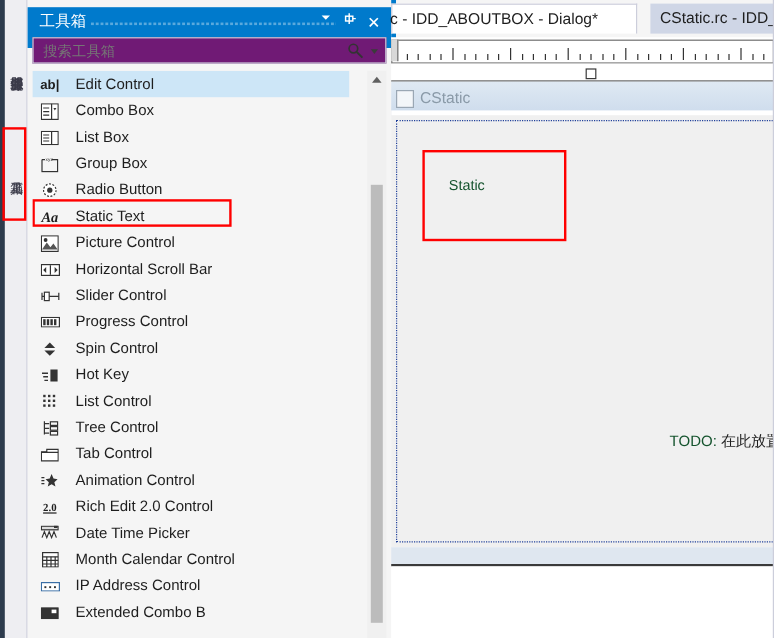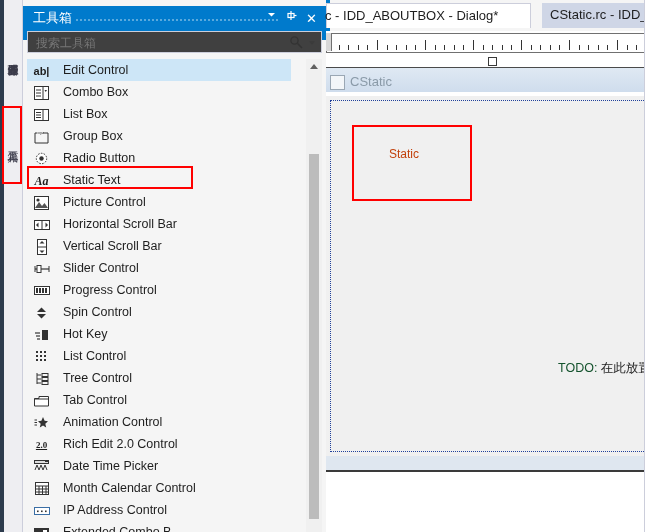--- a/index.html
+++ b/index.html
@@ -33,21 +33,21 @@
            background-image:radial-gradient(#5aa9dd 40%, transparent 41%);
            background-size:4px 4px;}
   .tb-btn{position:absolute;top:4px;width:17px;height:17px;color:#ffffff;
           text-align:center;line-height:17px;font-size:11px;cursor:default;}
   .tb-btn svg{display:block;margin:0 auto;}
   .tb-dropdown{right:46px;}
   .tb-pin{right:26px;}
   .tb-close{right:6px;font-size:13px;}
 
   .tb-search{position:absolute;left:4px;top:31px;width:295px;height:22px;
-             background:#404040;border:1px solid #cccedb;box-sizing:border-box;}
+             background:#701a75;border:1px solid #cccedb;box-sizing:border-box;}
   .tb-search-input{position:absolute;left:6px;top:3px;width:240px;border:0;outline:0;
              font-family:inherit;font-size:12px;color:#9a9a9a;background:transparent;}
   .tb-search-icon{position:absolute;right:18px;top:3px;width:14px;height:14px;}
   .tb-search-caret{position:absolute;right:6px;top:9px;width:0;height:0;
              border-left:3px solid transparent;border-right:3px solid transparent;
              border-top:4px solid #3b3b3b;}
 
   
   .tb-list{position:absolute;left:4px;top:59px;width:295px;height:473px;
            background:#f5f5f5;overflow:hidden;}
@@ -96,21 +96,21 @@
   .caption .cico{position:absolute;left:4px;top:7px;width:13px;height:13px;
         border:1px solid #9aa7b4;background:#f3f6f9;}
   .caption .ctxt{position:absolute;left:24px;top:6px;font-size:13px;color:#8a9aa8;}
 
   
   .dlg{position:absolute;left:0;top:96px;width:319px;height:360px;background:#f0f0f0;}
   .dlg-dotted{position:absolute;left:4px;top:4px;width:330px;height:352px;
         border:1px dotted #20409a;box-sizing:border-box;}
   .static-ctrl{position:absolute;left:26px;top:29px;width:120px;height:76px;
         background:#f0f0f0;border:2px solid #ff0000;box-sizing:border-box;}
-  .static-ctrl .s{position:absolute;left:35px;top:20px;font-size:12px;color:#c2410c;}
+  .static-ctrl .s{position:absolute;left:20px;top:20px;font-size:12px;color:#14532d;}
   .todo{position:absolute;left:188px;top:264px;font-size:12.5px;color:#1e1e1e;white-space:nowrap;}
   .todo .kw{color:#14532d;margin-left:44px;}
 
   .dlg-bottom{position:absolute;left:0;top:456px;width:319px;height:14px;background:#dfe7f0;}
   .dlg-rule{position:absolute;left:0;top:470px;width:319px;height:2px;background:#3a3a3a;}
   .grip2{position:absolute;left:270px;top:473px;width:8px;height:8px;background:#4a4a4a;}
   .dlg-white{position:absolute;left:0;top:472px;width:319px;height:60px;background:#ffffff;}
 
   .right-edge{position:absolute;left:318px;top:0;width:1px;height:532px;background:#cccedb;}
 </style>
@@ -237,31 +237,20 @@
           <svg width="16" height="10" viewBox="0 0 16 10">
               <rect x="0.5" y="0.5" width="15" height="9" fill="#fff" stroke="#333"></rect>
               <path d="M4.5 2.5 L2 5 L4.5 7.5 Z" fill="#333"></path>
               <path d="M11.5 2.5 L14 5 L11.5 7.5 Z" fill="#333"></path>
               <line x1="8" y1="1" x2="8" y2="9" stroke="#333"></line>
             </svg>
           </span>
         <span class="lbl">Horizontal Scroll Bar</span>
       </div>
 
-      <div class="tb-row">
-        <span class="ico">
-          <svg width="10" height="16" viewBox="0 0 10 16">
-              <rect x="0.5" y="0.5" width="9" height="15" fill="#fff" stroke="#333"></rect>
-              <path d="M2.5 4.5 L5 2 L7.5 4.5 Z" fill="#333"></path>
-              <path d="M2.5 11.5 L5 14 L7.5 11.5 Z" fill="#333"></path>
-              <line x1="1" y1="8" x2="9" y2="8" stroke="#333"></line>
-            </svg>
-          </span>
-        <span class="lbl">Vertical Scroll Bar</span>
-      </div>
 
       <div class="tb-row">
         <span class="ico">
           <svg width="16" height="10" viewBox="0 0 16 10">
               <line x1="1" y1="5" x2="15" y2="5" stroke="#333" stroke-width="1.2"></line>
               <rect x="3" y="1.5" width="4" height="7" fill="#fff" stroke="#333"></rect>
               <line x1="1" y1="2" x2="1" y2="8" stroke="#333"></line>
               <line x1="15" y1="2" x2="15" y2="8" stroke="#333"></line>
             </svg>
           </span>

